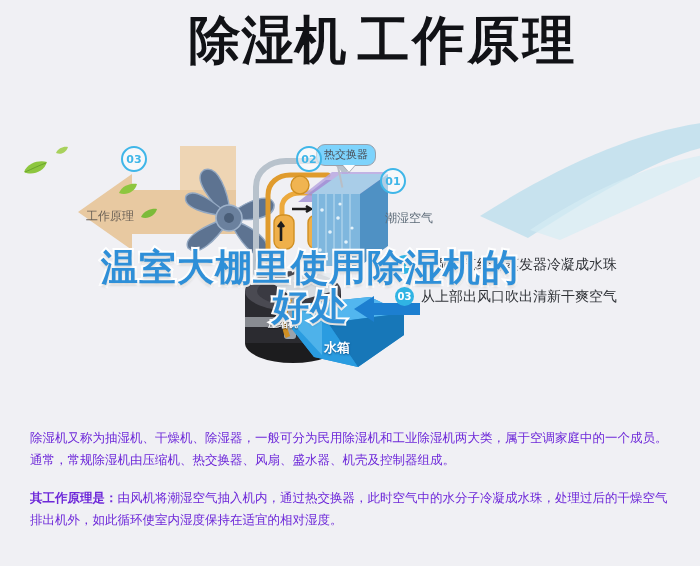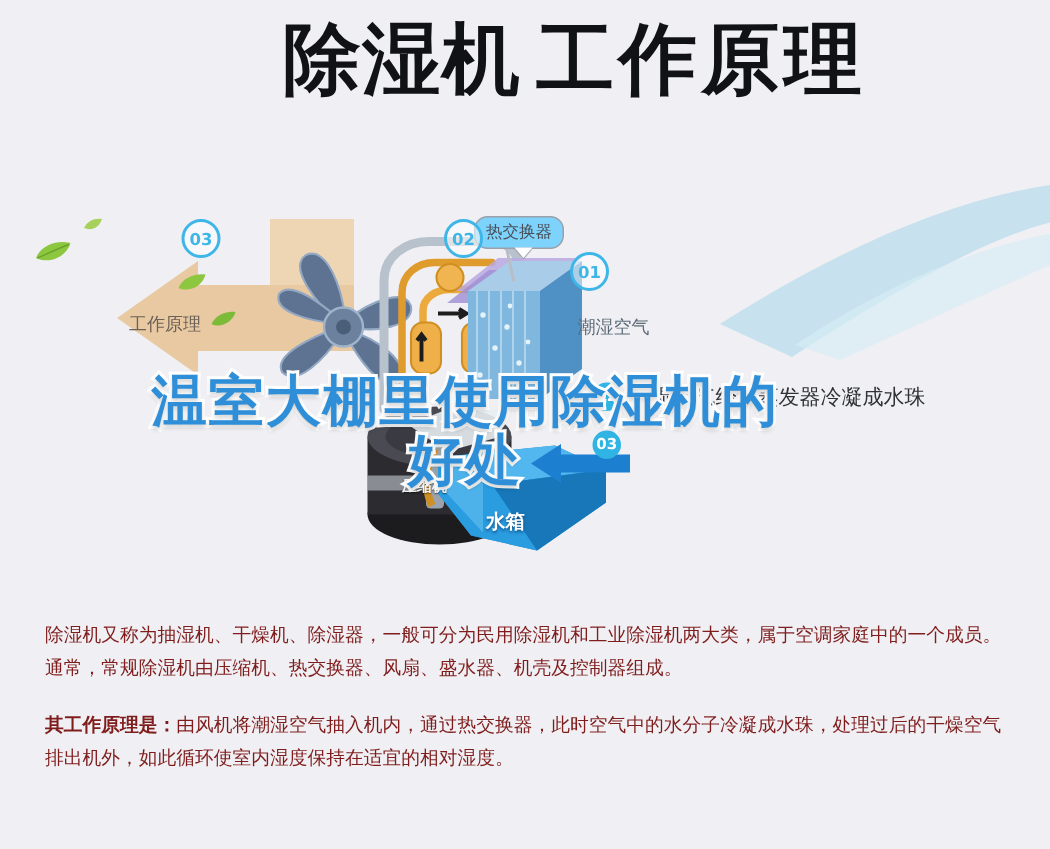--- a/index.html
+++ b/index.html
@@ -140,25 +140,25 @@
     letter-spacing:1px;
     font-family:"DejaVu Sans","Liberation Sans",sans-serif;
     -webkit-text-stroke:4px #ffffff;
     paint-order:stroke fill;
     text-shadow:0 2px 3px rgba(0,0,0,.18);
   }
 
   
   .body-copy{position:absolute;left:30px;top:414px;width:645px;}
   .body-copy p{
-    margin:0 0 16px 0;
+    margin:14px 0 16px 0;
     font-size:12.5px;
     line-height:1.75;
-    color:#7f1d1d;
-    font-family:Liberation Mono, monospace;
+    color:#6d28d9;
+    font-family:Liberation Serif, serif;
   }
   .body-copy .lead{font-weight:bold;}
 </style>
 </head>
 <body style="background: rgb(240, 240, 244);">
 
 <div class="header">
   <div class="title">
     <span class="t1">除湿机</span><span class="t2">工作原理</span>
   </div>
@@ -301,20 +301,21 @@
   <div class="dlabel" id="lbl-tank">水箱</div>
 </div>
 
 <div class="legend">
   <div class="legend-row">
     <span class="legend-badge">02</span>
     <span class="legend-text">潮湿空气经过蒸发器冷凝成水珠</span>
   </div>
   <div class="legend-row">
     <span class="legend-badge">03</span>
+    <span class="legend-text">从上部出风口吹出清新干爽空气</span>
   </div>
 </div>
 
 <div class="overlay">
   <div class="line">温室大棚里使用除湿机的</div>
   <div class="line">好处</div>
 </div>
 
 <div class="body-copy">
   <p>除湿机又称为抽湿机、干燥机、除湿器，一般可分为民用除湿机和工业除湿机两大类，属于空调家庭中的一个成员。通常，常规除湿机由压缩机、热交换器、风扇、盛水器、机壳及控制器组成。</p>

